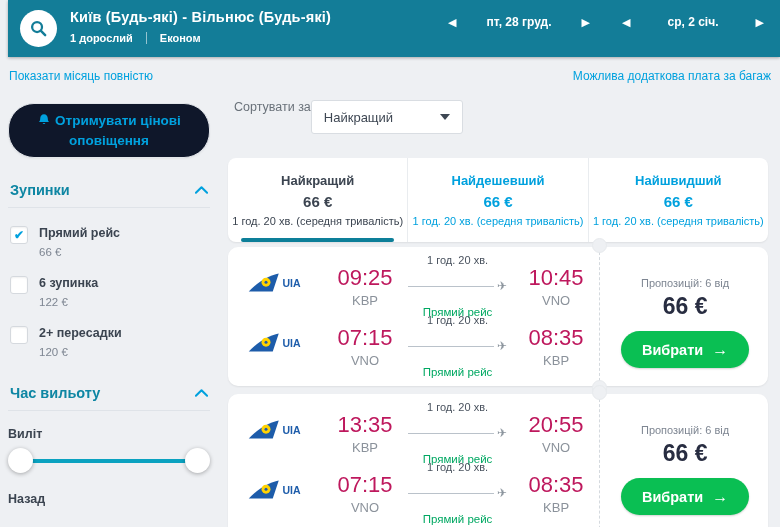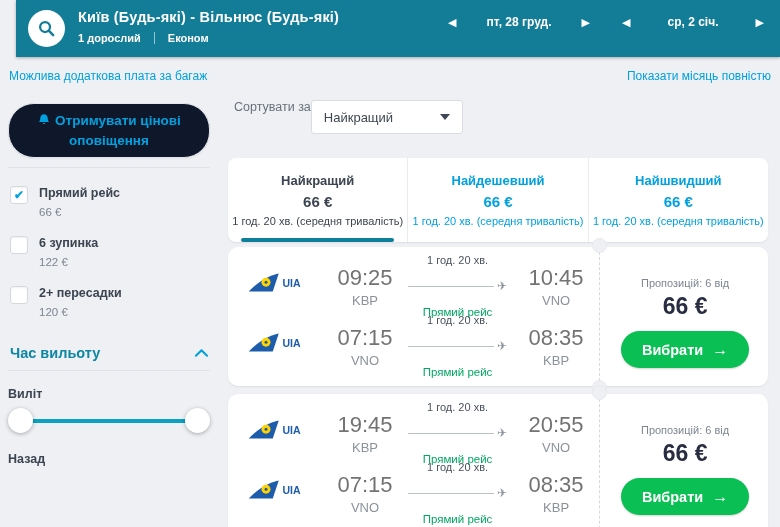--- a/index.html
+++ b/index.html
@@ -8,21 +8,21 @@
     font-family:"Liberation Sans", sans-serif;
     background:#eef0f3;
     position:relative;
     overflow:hidden;
     -webkit-font-smoothing:antialiased;
   }
   .page { position:absolute; inset:0; }
 
   
   .app-header {
-    position:absolute; top:0; left:16px; right:0; height:57px;
+    position:absolute; top:0; left:8px; right:0; height:57px;
     background:#137d98; color:#fff;
     box-shadow:0 1px 3px rgba(0,0,0,.3);
     z-index:5;
   }
   .search-btn {
     position:absolute; left:12px; top:10px; width:37px; height:37px;
     border-radius:50%; background:#fff; border:none;
     display:flex; align-items:center; justify-content:center; cursor:pointer;
   }
   .route-block { position:absolute; left:62px; top:9px; }
@@ -110,21 +110,21 @@
   .card {
     background:#fff; border-radius:10px; display:flex;
     box-shadow:0 1px 2px rgba(0,0,0,.07); position:relative;
   }
   .card.first { margin-top:5px; height:139px; }
   .card.second { margin-top:8px; height:150px; }
   .legs { flex:1; padding-top:9px; }
   .leg { height:60px; display:flex; align-items:center; padding-left:20px; }
   .logo { width:74px; flex:none; }
   .tblock { width:86px; flex:none; text-align:center; }
-  .tblock .time { font-size:22px; color:#737373; }
+  .tblock .time { font-size:22px; color:#be185d; }
   .tblock .code { font-size:13px; color:#8b929b; margin-top:2px; }
   .mid { flex:1; display:flex; flex-direction:column; align-items:center; gap:14px; padding-right:6px; }
   .dur { font-size:11px; color:#49525e; }
   .linewrap { display:flex; align-items:center; }
   .line { width:86px; height:1px; background:#bac2ca; }
   .plane { font-size:12px; color:#8b949d; margin-left:3px; line-height:1; }
   .stop { font-size:11.5px; color:#00a862; }
 
   .sep { width:0; border-left:1px dashed #d4d9de; position:relative; }
   .notch {
@@ -177,32 +177,40 @@
       </div>
       <div class="date-group">
         <button class="date-arrow">◀</button>
         <span class="date-label">ср, 2 січ.</span>
         <button class="date-arrow">▶</button>
       </div>
     </div>
   </header>
 
   <div class="links-row">
+    <a href="#">Показати місяць повністю</a>
     <a href="#">Можлива додаткова плата за багаж</a>
-    <a href="#">Показати місяць повністю</a>
   </div>
 
   <aside class="sidebar">
     <button class="alert-btn">
       <span><svg width="14" height="14" viewBox="0 0 16 16" fill="#00a1de">
             <path d="M8 1.3C5.5 1.3 3.7 3.2 3.7 5.9c0 3-1.1 3.9-1.7 4.5h12c-.6-.6-1.7-1.5-1.7-4.5C12.3 3.2 10.5 1.3 8 1.3z"></path>
             <path d="M6.4 11.4a1.65 1.65 0 0 0 3.2 0z"></path>
           </svg></span><span>Отримувати цінові оповіщення</span>
     </button>
 
+    <div class="filter-title">
+      <span>Зупинки</span>
+      <span style="display:flex">
+          <svg width="13" height="8" viewBox="0 0 14 8" fill="none" stroke="#00a1de" stroke-width="2.2" stroke-linecap="round" stroke-linejoin="round">
+            <polyline points="1,7 7,1 13,7"></polyline>
+          </svg>
+        </span>
+    </div>
     <hr class="filter-divider">
 
     <div class="check-row">
       <span class="checkbox">
           <span>✔</span>
         </span>
       <span>
         <div class="check-label">Прямий рейс</div>
         <div class="check-price">66 €</div>
       </span>
@@ -348,21 +356,21 @@
         <div class="leg">
           <span class="logo">
             <svg width="66" height="26" viewBox="0 0 88 30">
                 <path d="M1 25 C 13 12, 28 4, 41 1 L 33 25 Z" fill="#1d5caa"></path>
                 <circle cx="24" cy="12.5" r="6" fill="#ffd200"></circle>
                 <circle cx="24" cy="12.5" r="2" fill="#1d5caa"></circle>
                 <text x="46" y="19" font-family="Liberation Sans, sans-serif" font-size="14" font-weight="bold" fill="#1d5caa">UIA</text>
               </svg>
           </span>
           <span class="tblock">
-            <div class="time">19:45</div>
+            <div class="time">13:35</div>
             <div class="code">KBP</div>
           </span>
           <span class="mid">
             <span class="dur">1 год. 20 хв.</span>
             <span class="linewrap">
                 <span class="line"></span>
                 <span class="plane">✈</span>
               </span>
             <span class="stop">Прямий рейс</span>
           </span>

